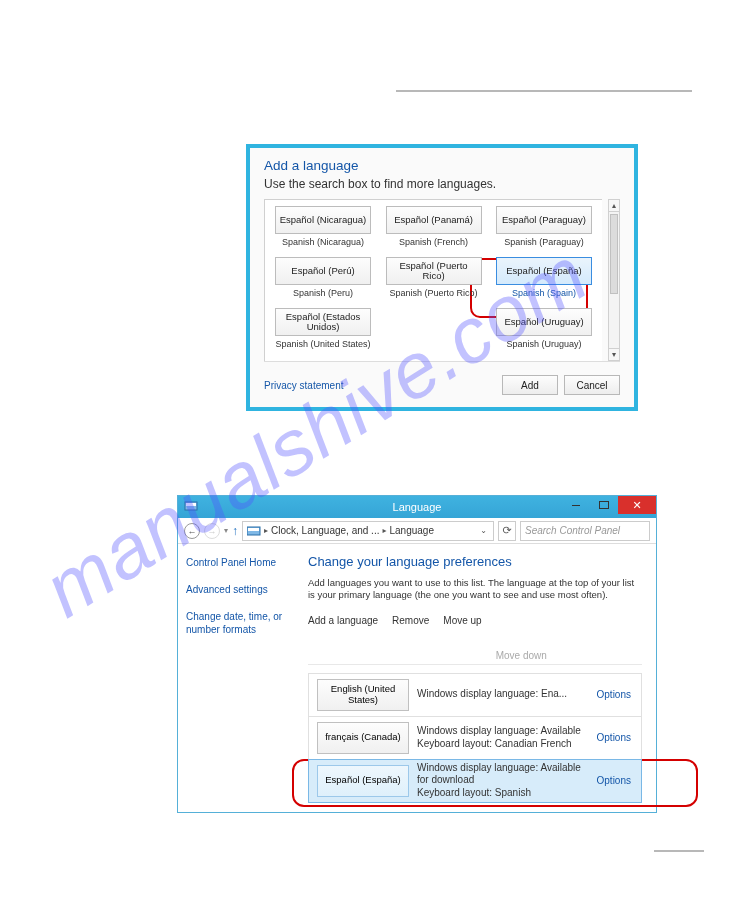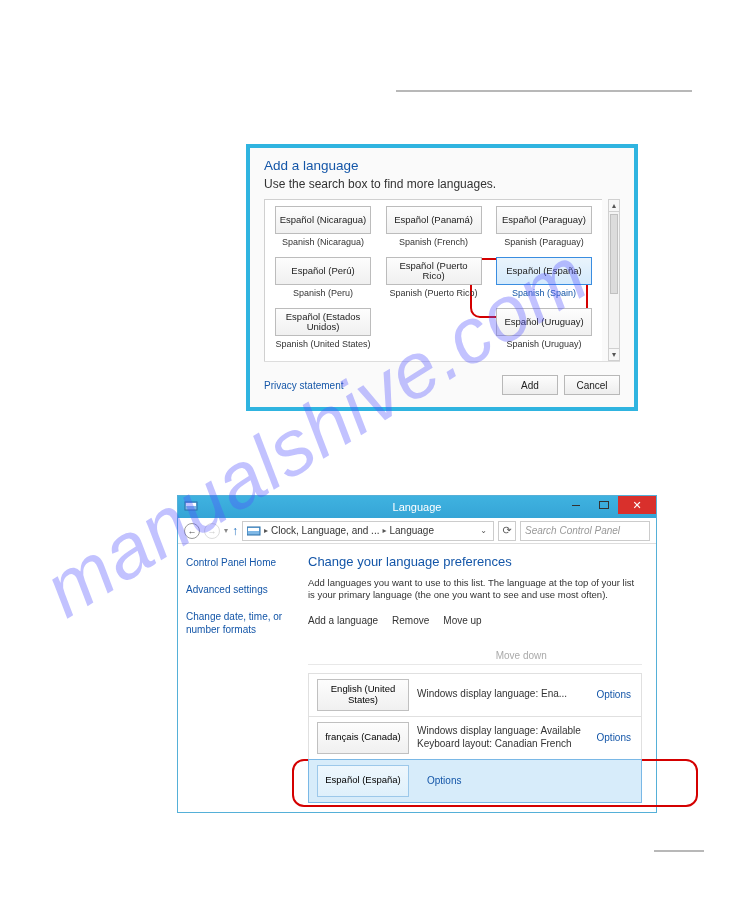--- a/index.html
+++ b/index.html
@@ -197,20 +197,21 @@
             <div class="lang-desc">Windows display language: Ena...</div>
             <a class="lang-opt">Options</a>
           </div>
           <div class="lang-row">
             <div class="lang-box">français (Canada)</div>
             <div class="lang-desc">Windows display language: Available<br>Keyboard layout: Canadian French</div>
             <a class="lang-opt">Options</a>
           </div>
           <div class="lang-row selected">
             <div class="lang-box">Español (España)</div>
+            <div class="lang-desc">Windows display language: Available for download<br>Keyboard layout: Spanish</div>
             <a class="lang-opt">Options</a>
           </div>
         </div>
         <div class="hl2"></div>
       </div>
     </div>
   </div>
 </div>
 
 </body></html>

